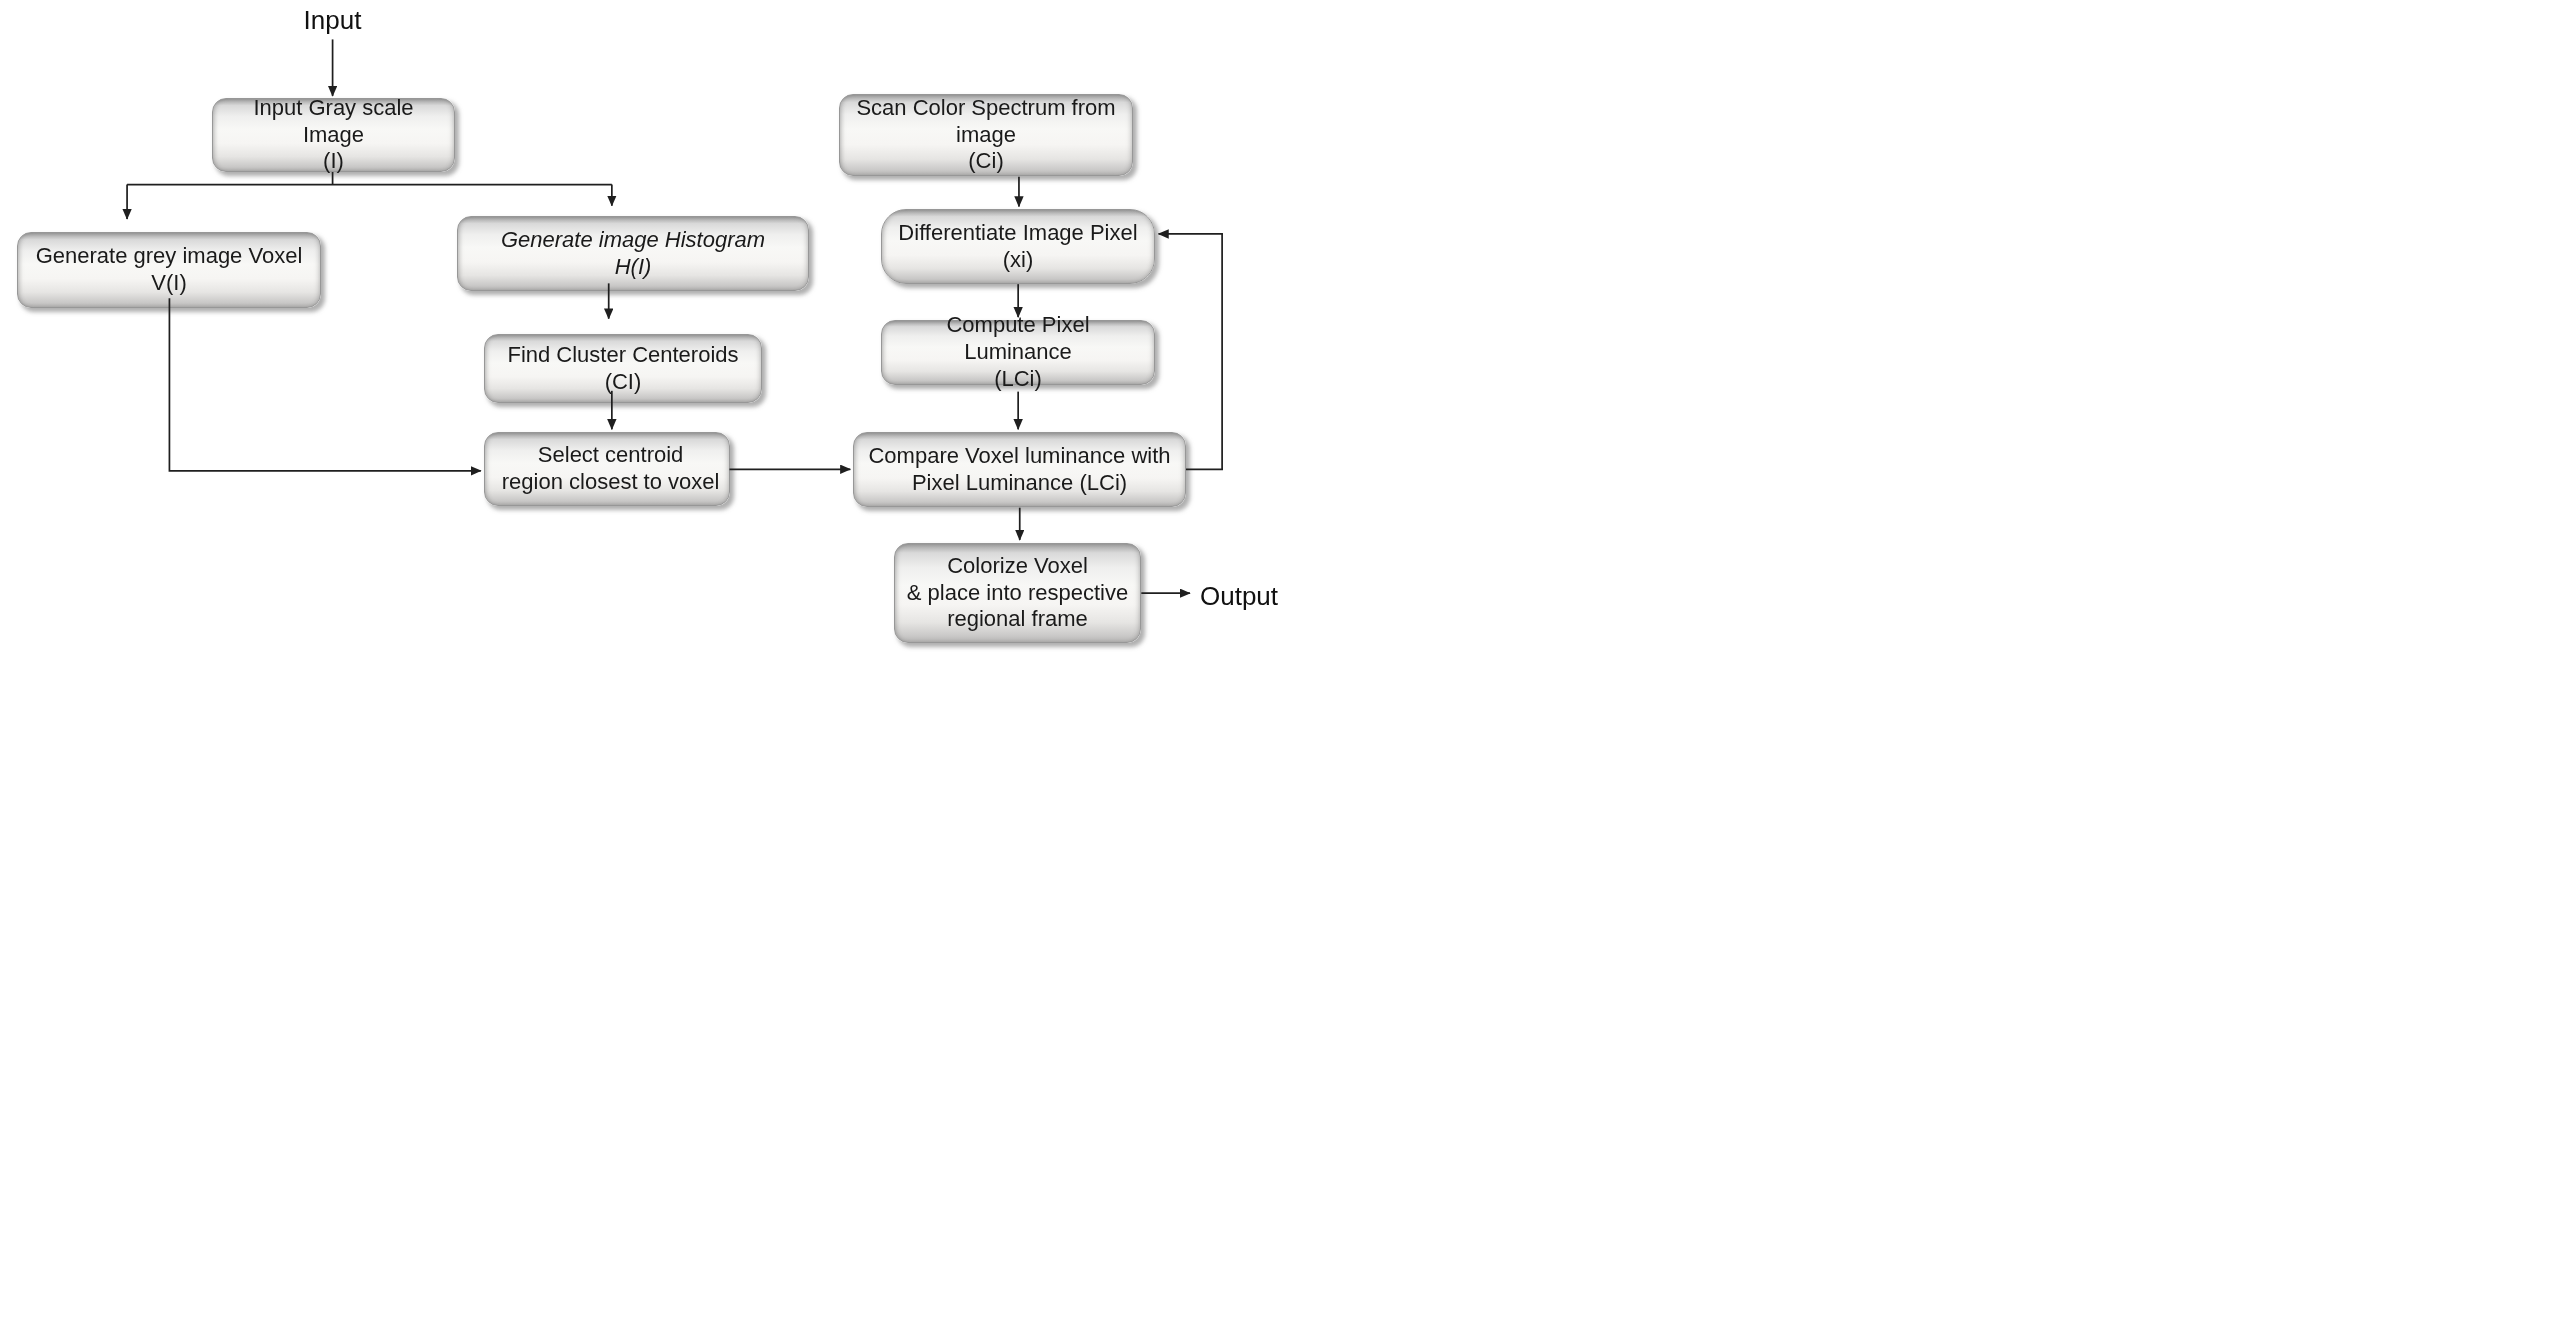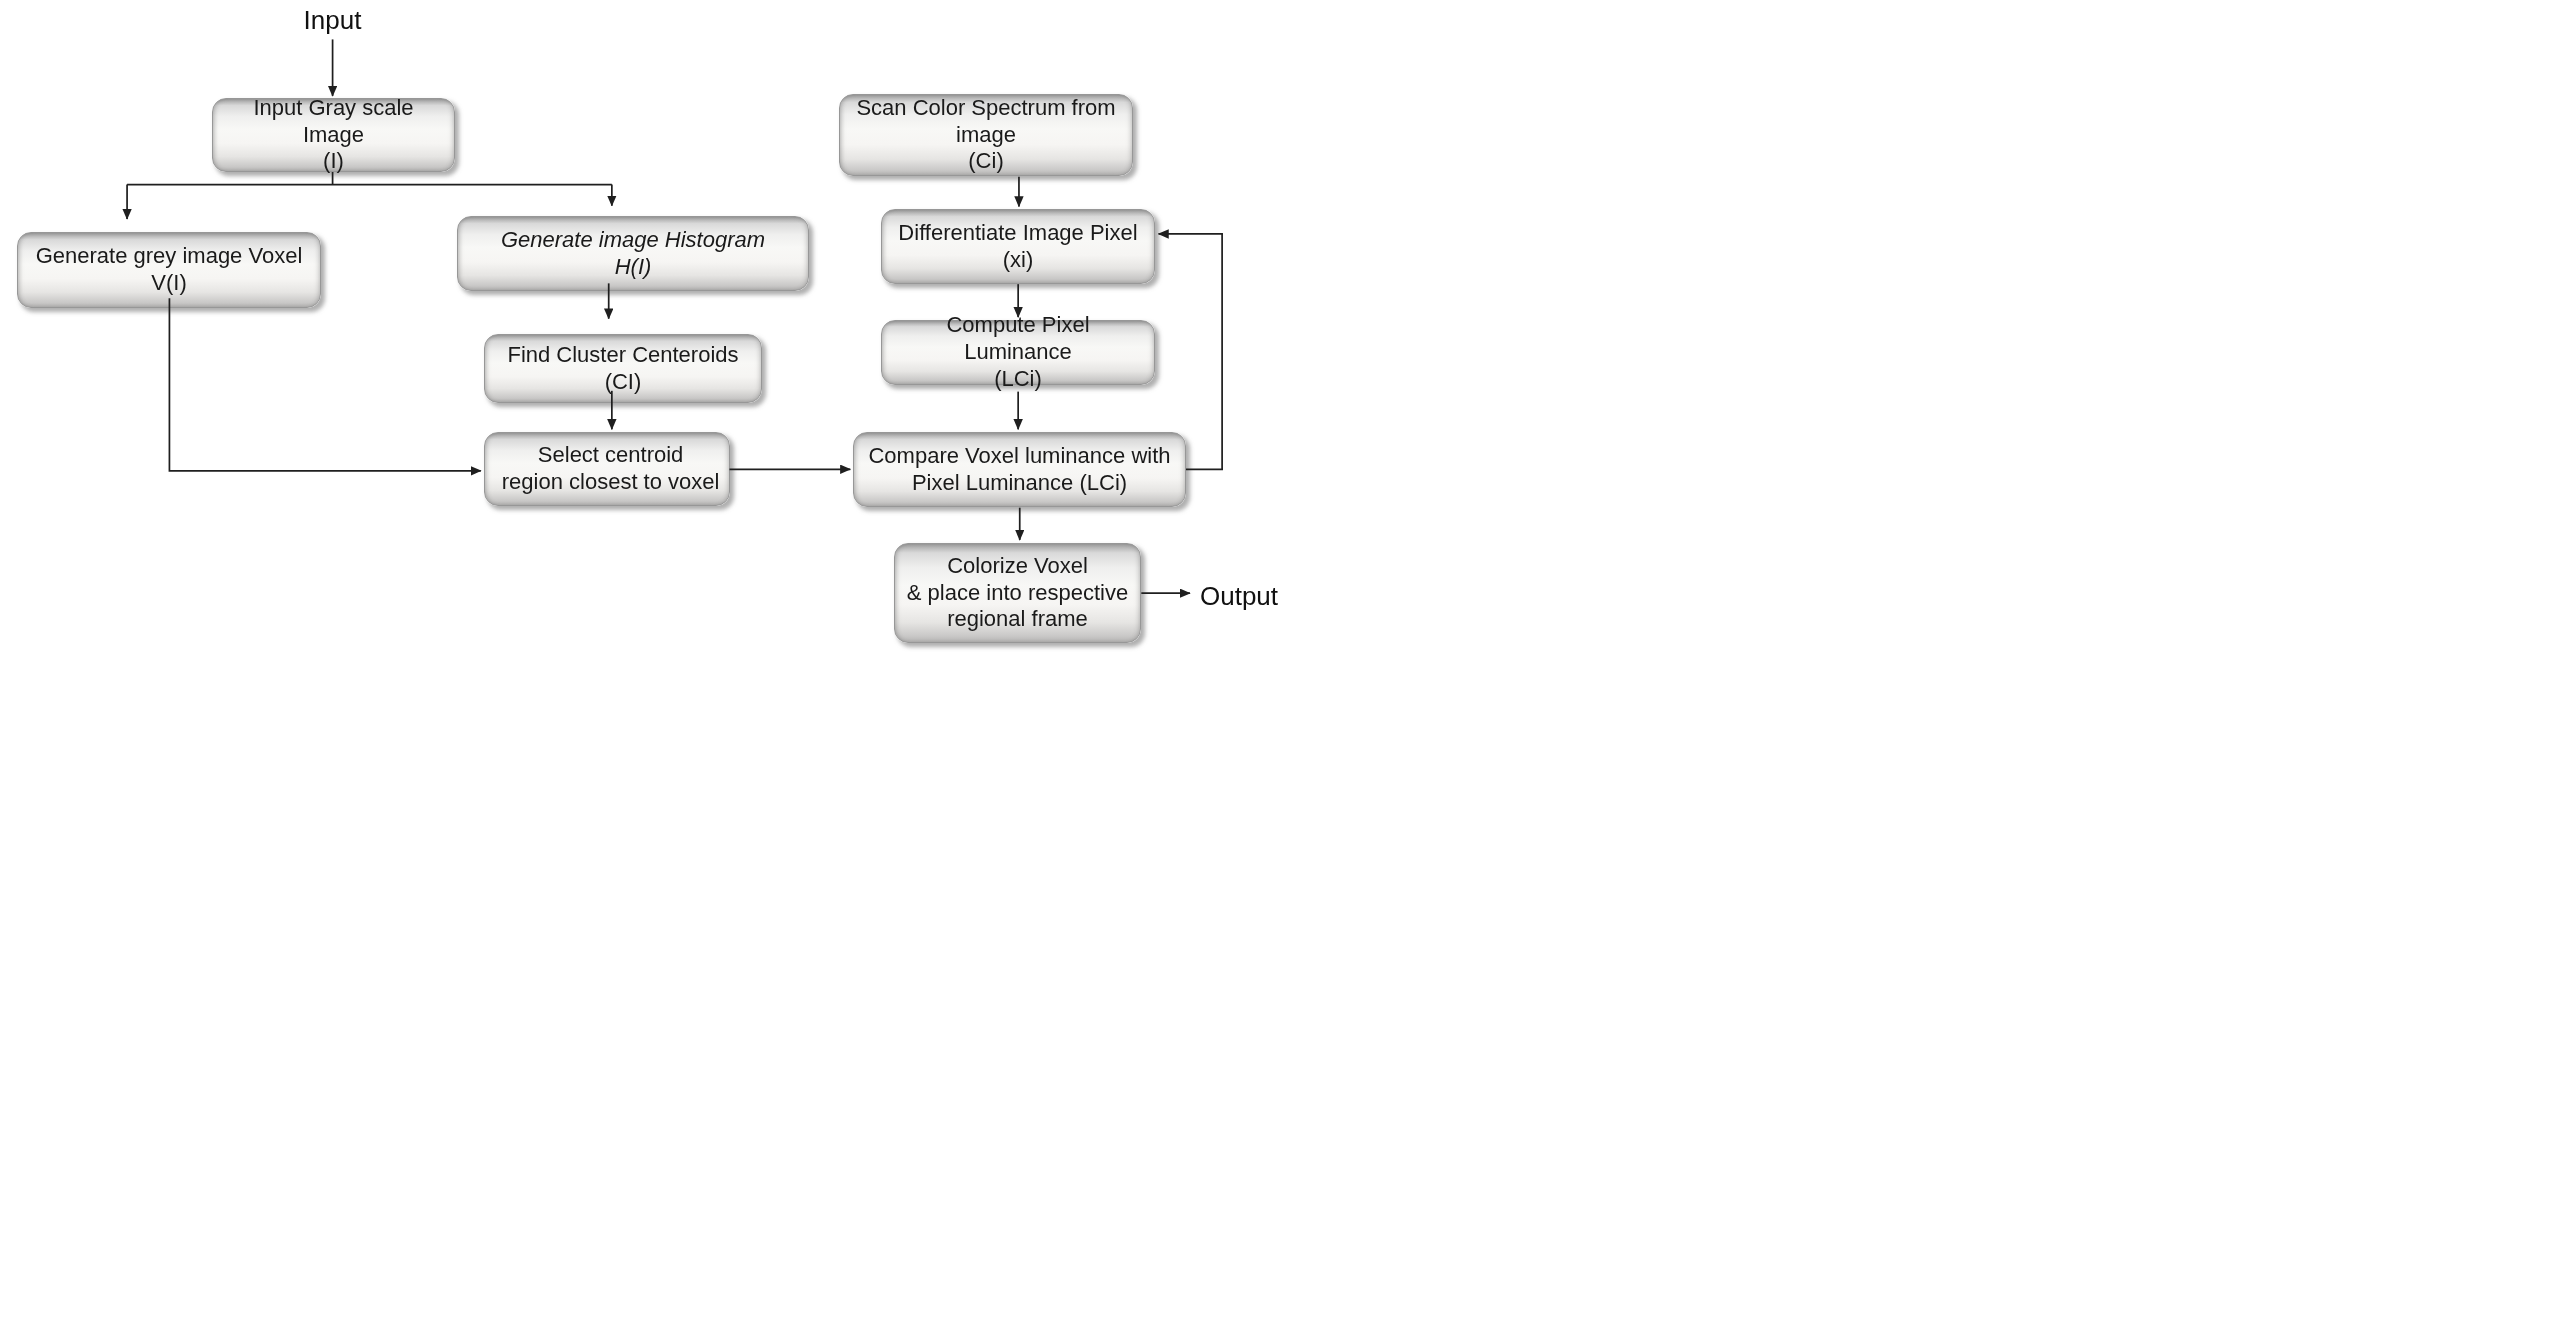--- a/index.html
+++ b/index.html
@@ -34,21 +34,21 @@
     white-space:nowrap;
   }
   #input-label{left:301px;top:4.7px;width:63px;text-align:center;}
   #output-label{left:1200px;top:581px;}
   svg.arrows{position:absolute;left:0;top:0;pointer-events:none;}
   
   #n-input-gray      {left:212px; top:98px; width:243px; height:74px;}
   #n-scan-color      {left:839px;top:94px; width:294px; height:82px;}
   #n-gen-voxel       {left:17px;  top:222px; width:304px; height:76px;margin-top:10px;}
   #n-gen-histogram   {left:457px; top:216px; width:352px; height:75px;font-style:italic;}
-  #n-differentiate   {left:881px;top:209px; width:274px; height:75px;}
+  #n-differentiate   {left:881px;top:209px; width:274px; height:75px;border-radius:25px;}
   #n-find-cluster    {left:484px; top:334px; width:278px; height:69px;}
   #n-compute-pixel   {left:881px;top:320px; width:274px; height:65px;}
   #n-select-centroid {left:484px; top:432px; width:246px; height:74px;padding-left:15px;}
   #n-compare-voxel   {left:853px;top:432px; width:333px; height:75px;}
   #n-colorize        {left:894px;top:543px; width:247px; height:100px;}
 </style>
 </head>
 <body>
 
 <div class="canvas">

